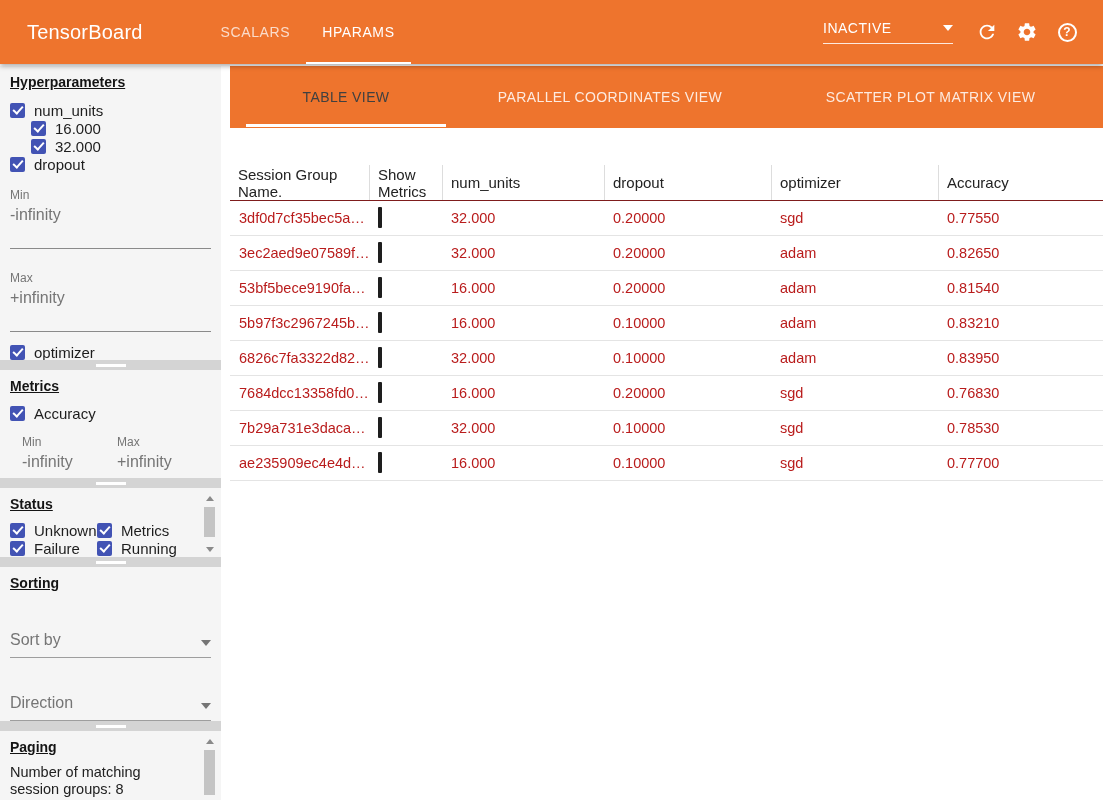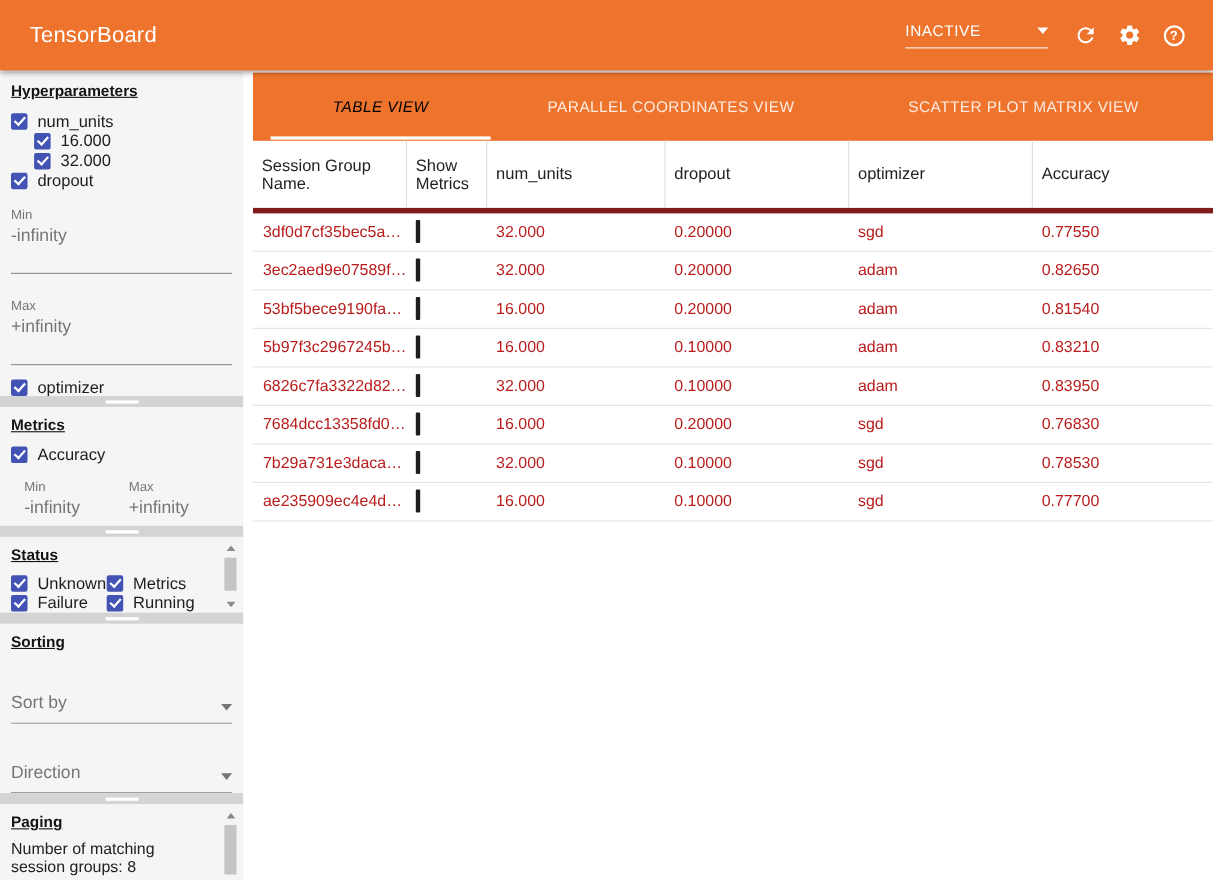--- a/index.html
+++ b/index.html
@@ -78,43 +78,51 @@
                  margin-top:9px; }
 
   
   .main { position:absolute; left:230px; top:66px; width:873px; height:734px;
           background:#fff; }
   .view-tabs { height:62px; background:#ee742d; display:flex; }
   .view-tab { height:100%; display:flex; align-items:center; justify-content:center;
               font-size:14px; letter-spacing:0.4px; color:rgba(255,255,255,0.85);
               position:relative; cursor:pointer; }
   .view-tab.t1 { width:232px; } .view-tab.t2 { width:296px; } .view-tab.t3 { flex:1; }
-  .view-tab.active { color:#000000;font-style:italic; }
+  .view-tab.active { color:#404040; }
   .view-tab.active::after { content:''; position:absolute; left:16px; right:16px;
                             bottom:1px; height:3px; background:#fff; }
 
-  .thead { height:66px; display:flex; border-bottom:5px solid #7f1d1d; }
+  .thead { height:36px; display:flex; border-bottom:1px solid #7f1d1d;margin-top:37px; }
   .th { display:flex; align-items:center; padding:0 8px; font-size:15px; color:#222;
         border-left:1px solid #ddd; cursor:pointer; }
   .th:first-child { border-left:none; }
   .trow { height:35px; display:flex; align-items:center;
           border-bottom:1px solid #e4e4e4; }
   .td { padding-left:9px; font-size:14.5px; color:#b91c1c; white-space:nowrap;
         overflow:hidden; }
   .c1 { width:139px; } .c2 { width:73px; } .c3 { width:162px; }
   .c4 { width:167px; } .c5 { width:167px; } .c6 { flex:1; }
   .cb-off { width:15px; height:15px; border:2px solid #1e1e1e; border-radius:1px;
             background:#fff; margin-left:9px; cursor:pointer; flex:none; }
   svg { display:block; }
 </style>
 </head>
 <body>
 
 <div class="toolbar">
   <div class="tb-title">TensorBoard</div>
+  <div class="tb-tabs">
+    <div class="tb-tab">
+      <span>SCALARS</span>
+    </div>
+    <div class="tb-tab active">
+      <span>HPARAMS</span>
+    </div>
+  </div>
   <div class="tb-right">
     <div class="status-select">
       <span>INACTIVE</span>
       <span class="tri-down-w"></span>
     </div>
     <div class="icon-btn">
       <span>
         <svg width="22" height="22" viewBox="0 0 24 24" fill="#ffffff">
           <path d="M17.65 6.35C16.2 4.9 14.21 4 12 4c-4.42 0-7.99 3.58-7.99 8s3.57 8 7.99 8c3.73 0 6.84-2.55 7.73-6h-2.08c-.82 2.33-3.04 4-5.65 4-3.31 0-6-2.69-6-6s2.69-6 6-6c1.66 0 3.14.69 4.22 1.78L13 11h7V4l-2.35 2.35z"></path>
         </svg>

